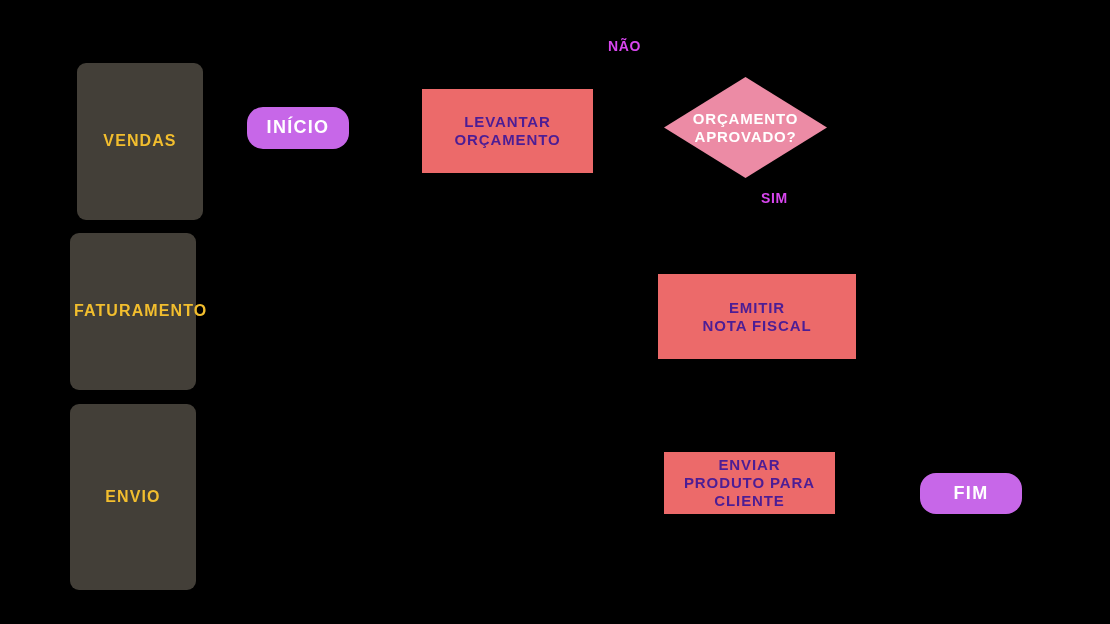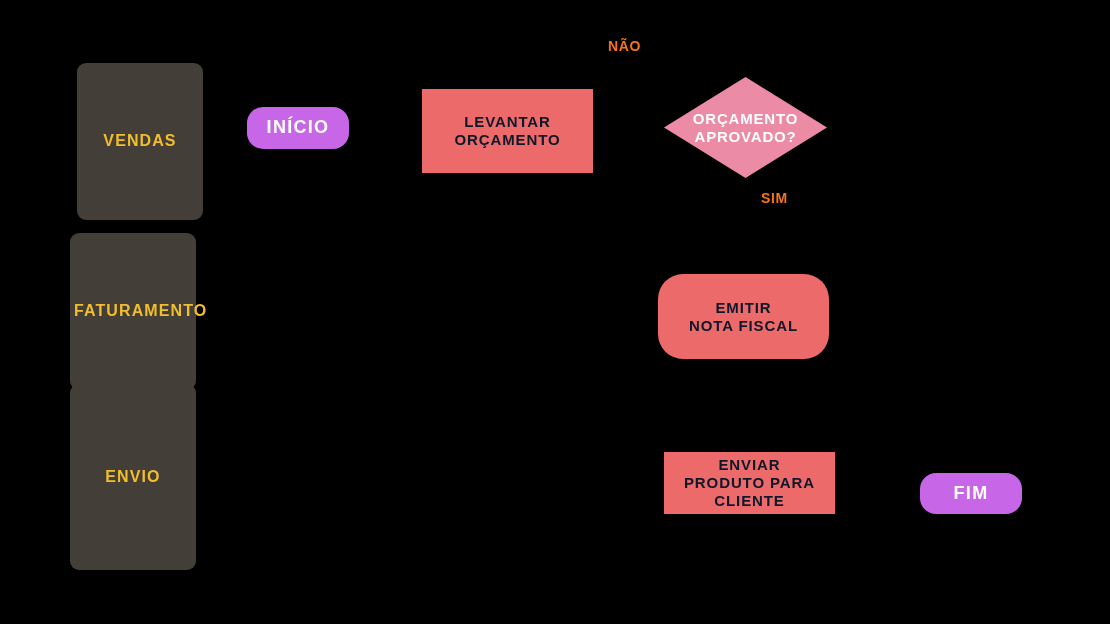--- a/index.html
+++ b/index.html
@@ -55,42 +55,42 @@
     background: #C767E8;
     border-radius: 16px;
     color: #FFFFFF;
     font-size: 18px;
     letter-spacing: 1.3px;
   }
 
   
   .task {
     background: #EC6A6A;
-    color: #0f172a;
+    color: #4c1d95;
     font-size: 15px;
     letter-spacing: 0.9px;
     padding: 4px 8px;
   }
 
   
   .decision {
     background: #EC8BA5;
     color: #FFFFFF;
     font-size: 15px;
     letter-spacing: 0.8px;
     clip-path: polygon(50% 0%, 100% 50%, 50% 100%, 0% 50%);
   }
   .decision .inner {
     width: 78%;
   }
 
   
   .edge-label {
     position: absolute;
-    color: #f97316;
+    color: #d946ef;
     font-size: 14px;
     font-weight: 700;
     letter-spacing: 0.6px;
     text-transform: uppercase;
     white-space: nowrap;
     font-stretch: condensed;
   }
 
   .line-break { display: block; }
 </style>
@@ -100,21 +100,21 @@
 <div id="canvas">
 
   <div class="node lane" style="left:70px; top:63px; width:126px; height:157px;margin-left:7px;">
     <span class="lane-label">VENDAS</span>
   </div>
 
   <div class="node lane" style="left:70px; top:233px; width:126px; height:157px;">
     <span class="lane-label">FATURAMENTO</span>
   </div>
 
-  <div class="node lane" style="left:70px; top:384px; width:126px; height:186px;">
+  <div class="node lane" style="left:70px; top:404px; width:126px; height:186px;">
     <span class="lane-label">ENVIO</span>
   </div>
 
   <div class="node terminator" style="left:247px; top:107px; width:102px; height:42px;">
     <span>INÍCIO</span>
   </div>
 
   <div class="node task" style="left:422px; top:89px; width:171px; height:84px;">
     <div>
       <span class="line-break">LEVANTAR</span>
@@ -126,21 +126,21 @@
     <div class="inner">
       <span class="line-break">ORÇAMENTO</span>
       <span class="line-break">APROVADO?</span>
     </div>
   </div>
 
   <div class="edge-label" style="left:608px; top:38px;">NÃO</div>
 
   <div class="edge-label" style="left:761px; top:190px;text-align:right;">SIM</div>
 
-  <div class="node task" style="left:658px; top:274px; width:171px; height:85px;border-radius:25px;">
+  <div class="node task" style="left:658px; top:274px; width:198px; height:85px;">
     <div>
       <span class="line-break">EMITIR</span>
       <span class="line-break">NOTA FISCAL</span>
     </div>
   </div>
 
   <div class="node task" style="left:664px; top:452px; width:171px; height:62px;">
     <div>
       <span class="line-break">ENVIAR</span>
       <span class="line-break">PRODUTO PARA</span>

